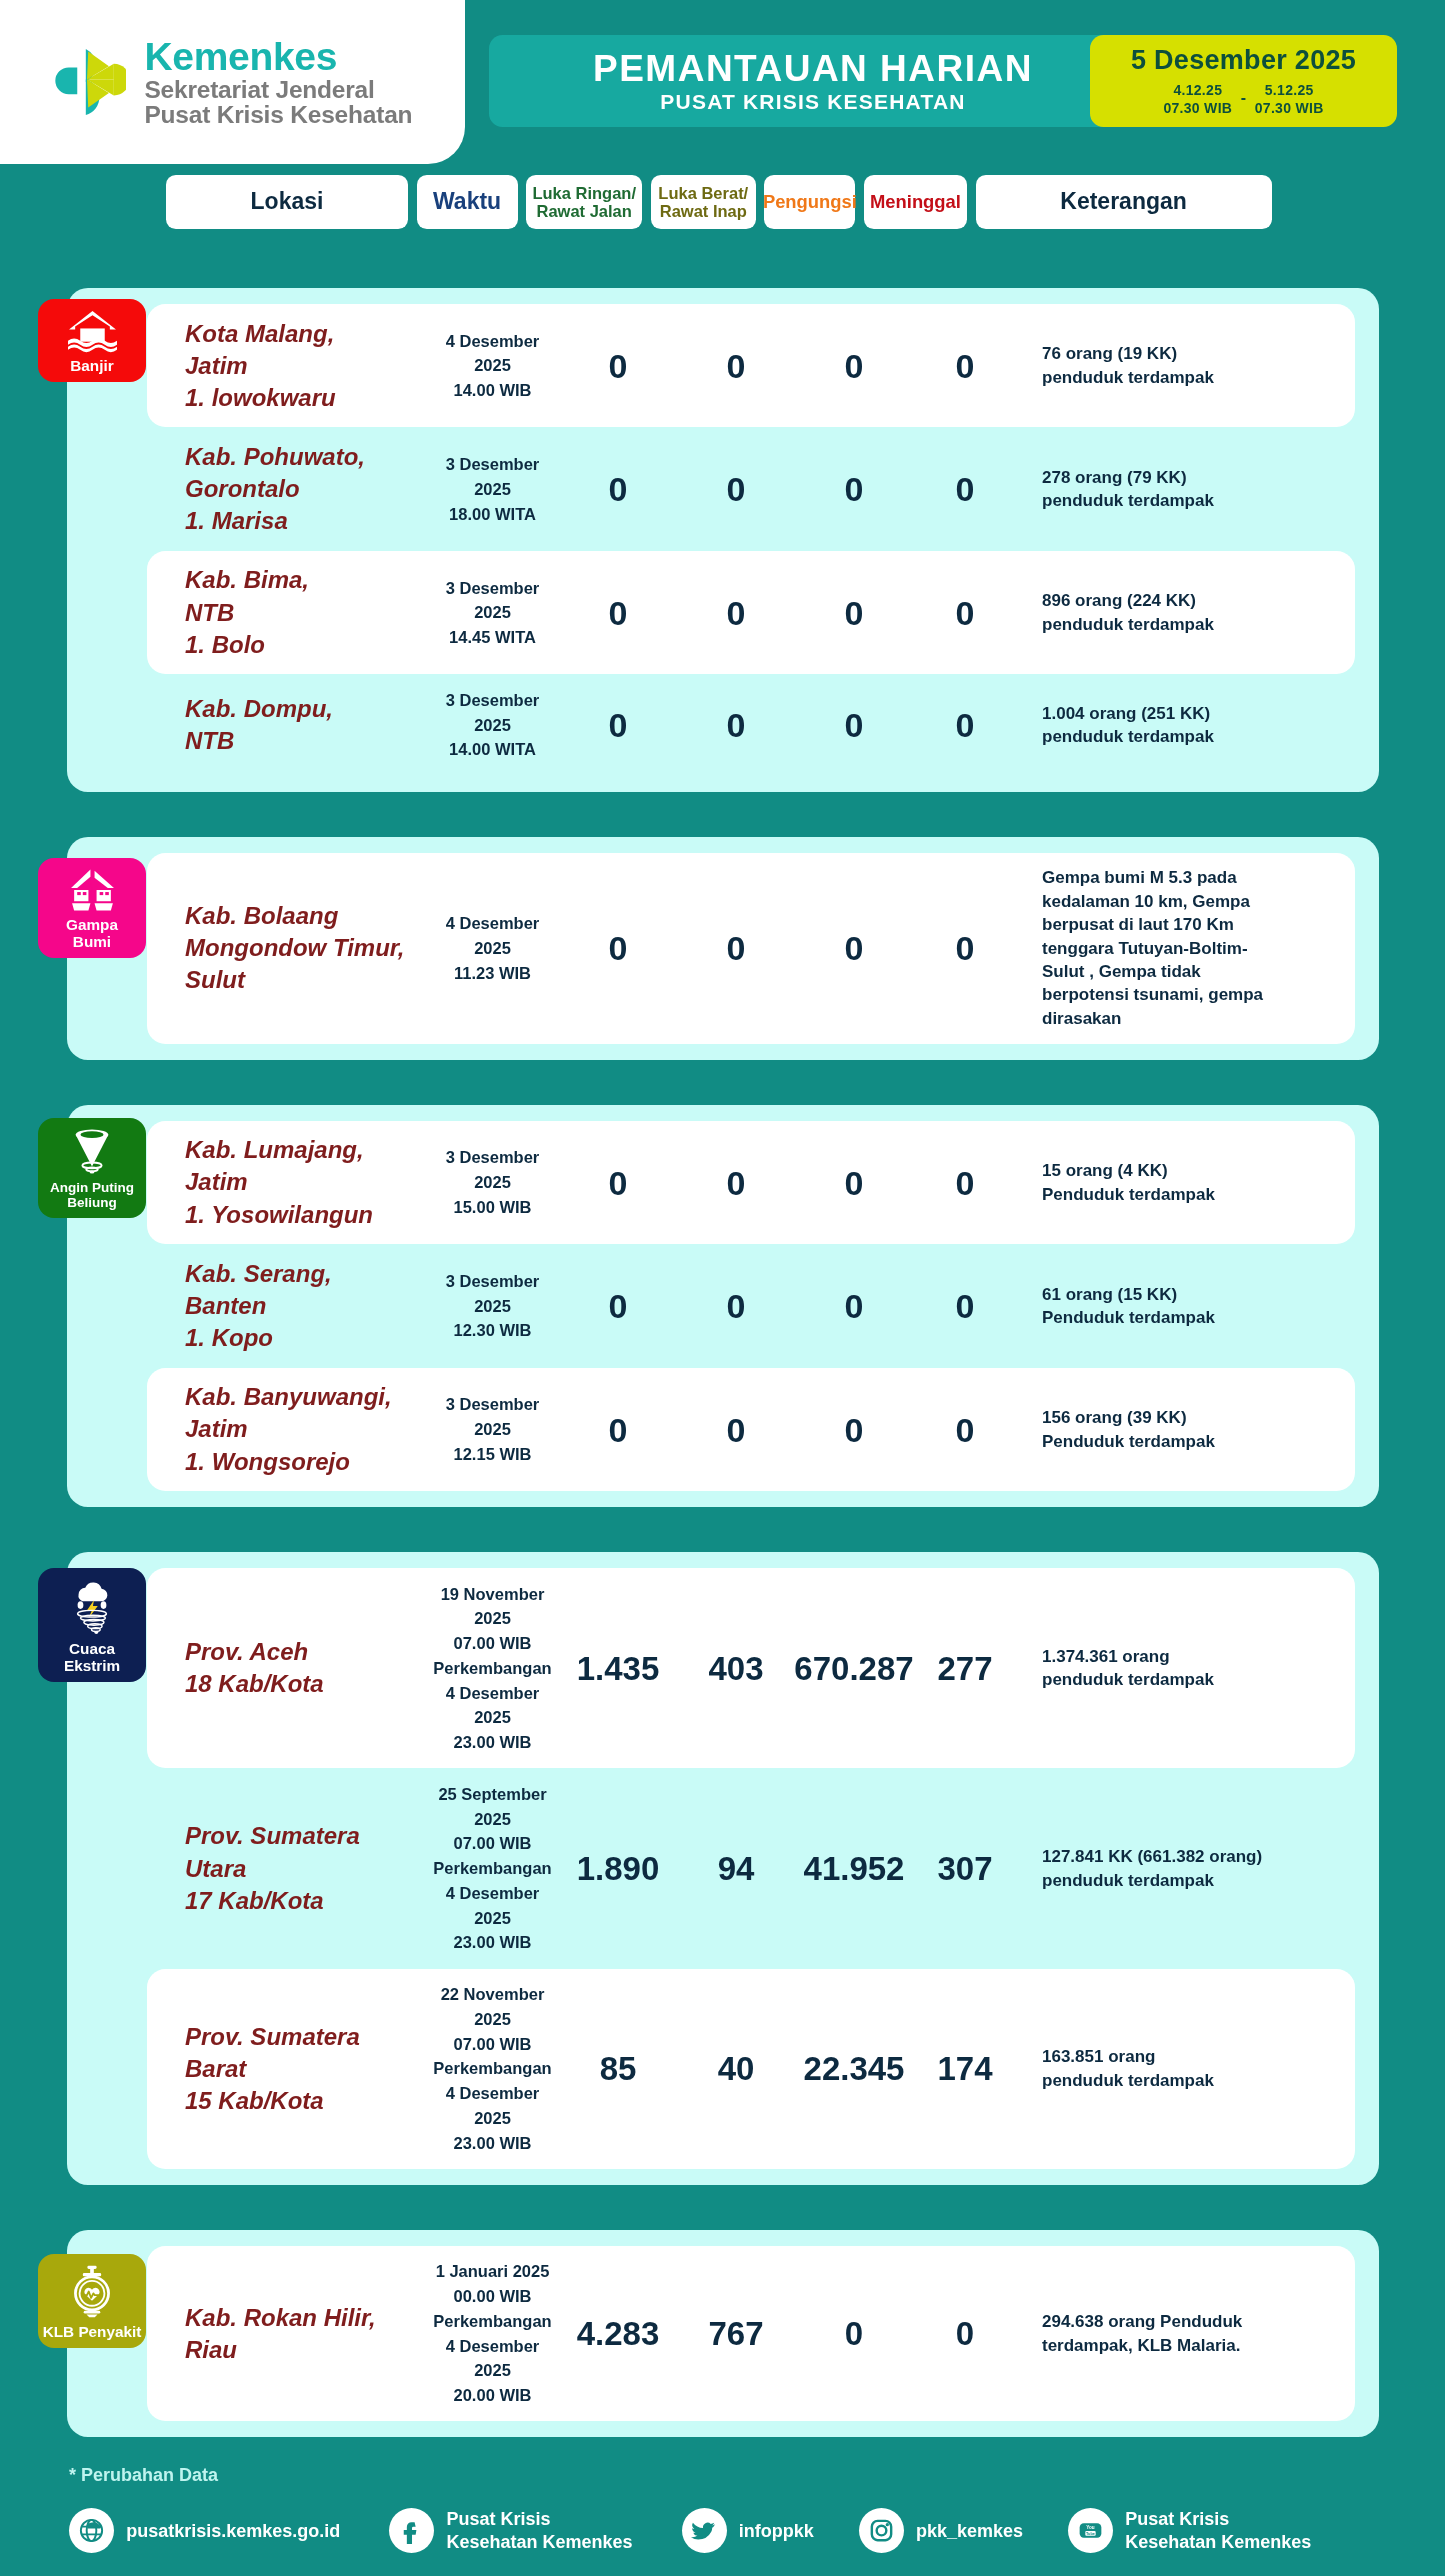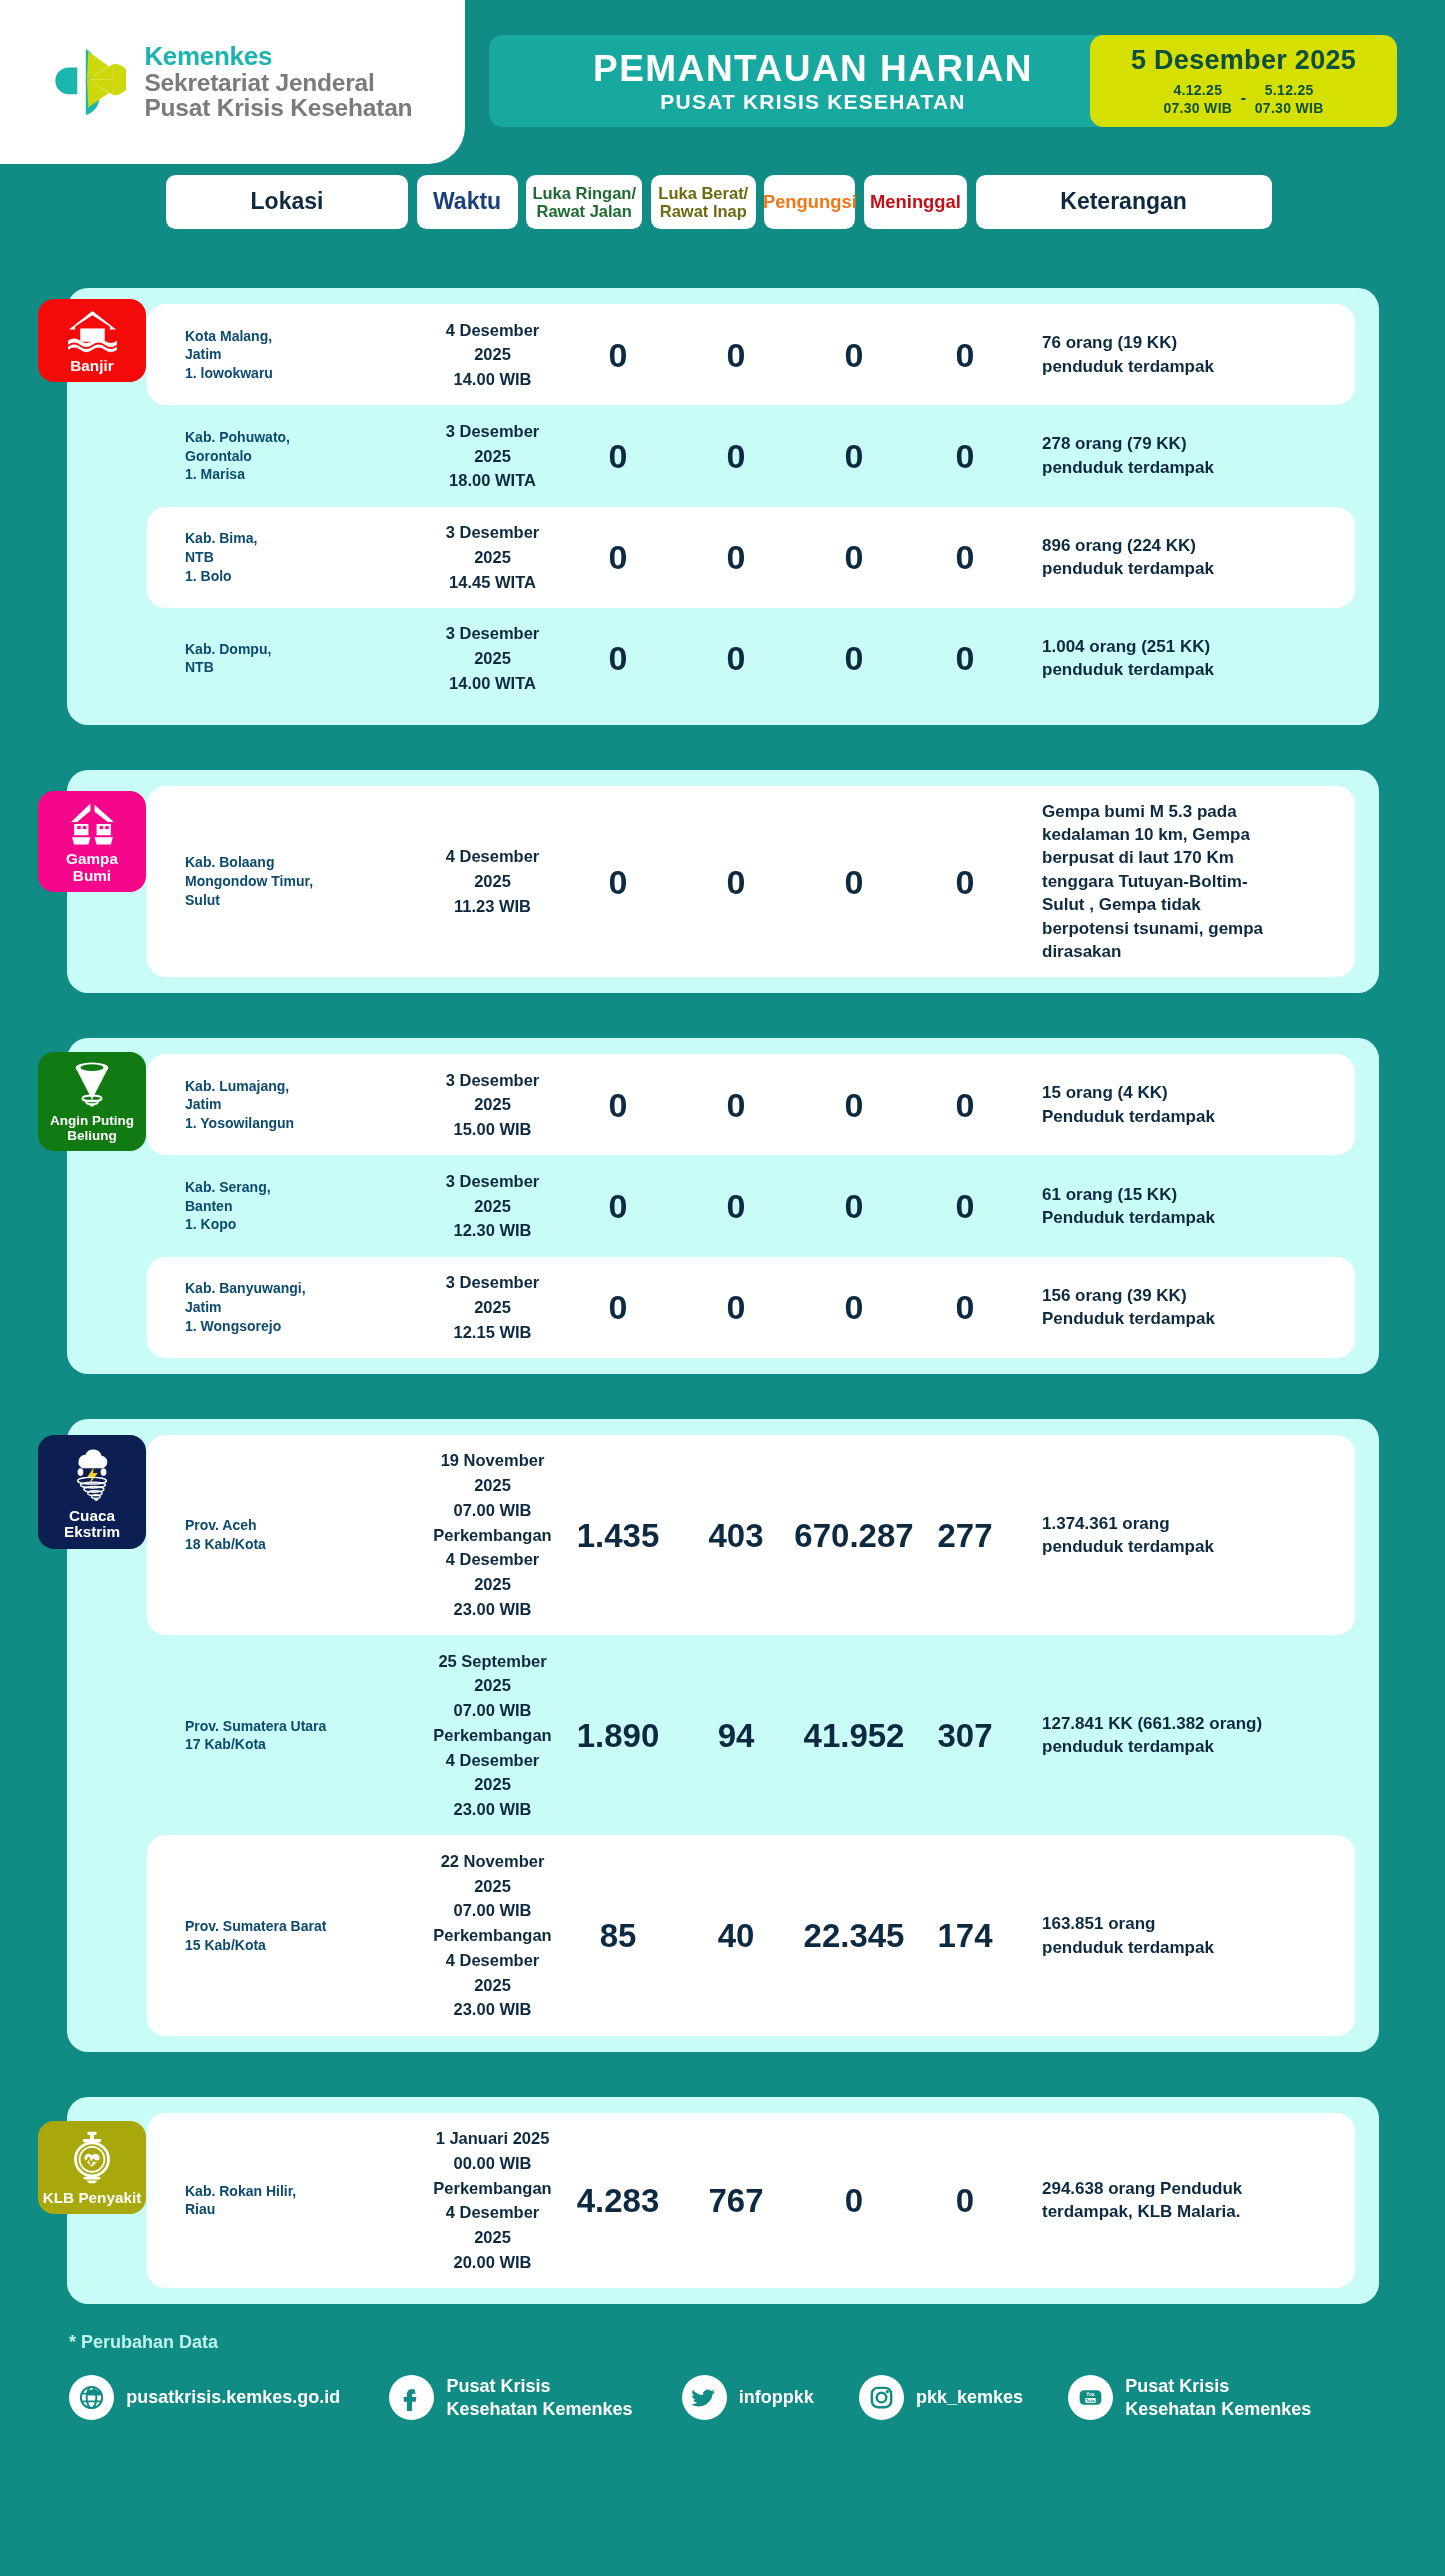--- a/index.html
+++ b/index.html
@@ -30,21 +30,21 @@
     background: #ffffff;
     border-bottom-right-radius: 37px;
     display: flex;
     align-items: center;
     padding-left: 48px;
     gap: 18.4px;
   }
   .logo-mark { width: 78px; height: 86px; flex: 0 0 auto; }
   .logo-text { display: flex; flex-direction: column; line-height: 1.03; }
   .logo-line1 {
-    color: #19b5ae; font-size: 26px; font-weight: bold; letter-spacing: -0.3px;
+    color: #19b5ae; font-size: 39px; font-weight: bold; letter-spacing: -0.3px;
   }
   .logo-line2, .logo-line3 {
     color: #7b7b7b; font-size: 24.5px; font-weight: bold; letter-spacing: -0.2px;
   }
 
   .title-band {
     position: absolute;
     left: 489px; top: 35px;
     width: 648px; height: 92px;
     background: #17a9a0;
@@ -139,22 +139,22 @@
     align-items: center;
     min-height: 92px;
     border-radius: 18.4px;
     padding: 13.5px 0 13.5px 38px;
   }
   .row.white { background: #ffffff; }
   .row.tint  { background: transparent; }
 
   .c-lokasi {
     width: 242px; flex: 0 0 242px;
-    font-size: 14px; font-weight: bold; color: #0c4a6e;
-    line-height: 1.34; padding-right: 8.6px;
+    font-size: 24px; font-weight: bold; color: #7f1d1d;
+    line-height: 1.34; padding-right: 8.6px; font-style: italic;
   }
   .c-waktu {
     width: 131px; flex: 0 0 131px;
     font-size: 16.5px; font-weight: bold; color: #0d2a40;
     line-height: 1.5; text-align: center;
   }
   .c-num {
     flex: 0 0 auto;
     font-weight: bold; color: #0d2a40;
     text-align: center;

